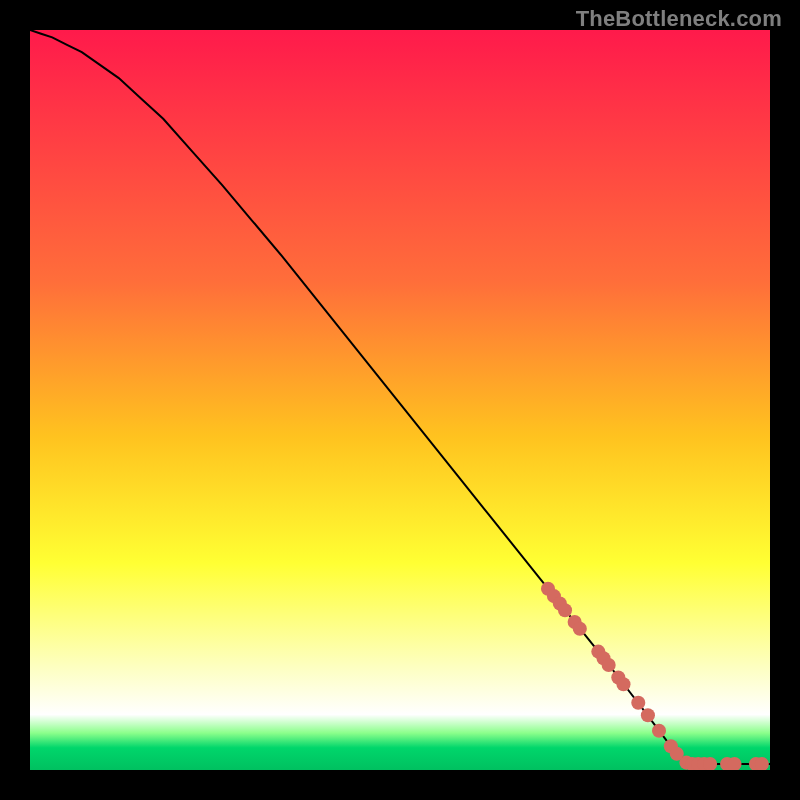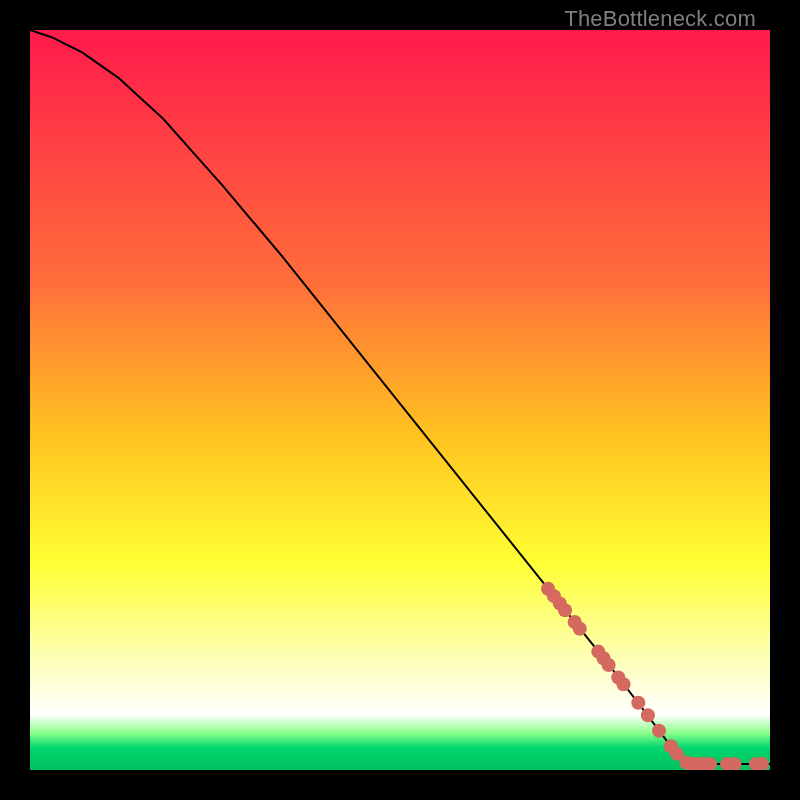--- a/index.html
+++ b/index.html
@@ -23,24 +23,24 @@
     position: absolute;
     left: 30px;
     top: 30px;
     width: 740px;
     height: 740px;
     overflow: hidden;
   }
   .watermark {
     position: absolute;
     top: 6px;
-    right: 44px;
+    right: 18px;
     color: #7f7f7f;
     font-size: 22px;
-    font-weight: 400;
+    font-weight: 700;
     letter-spacing: 0.2px;
   }
   svg {
     display: block;
   }
 </style>
 </head>
 <body>
 
 <div class="frame">

